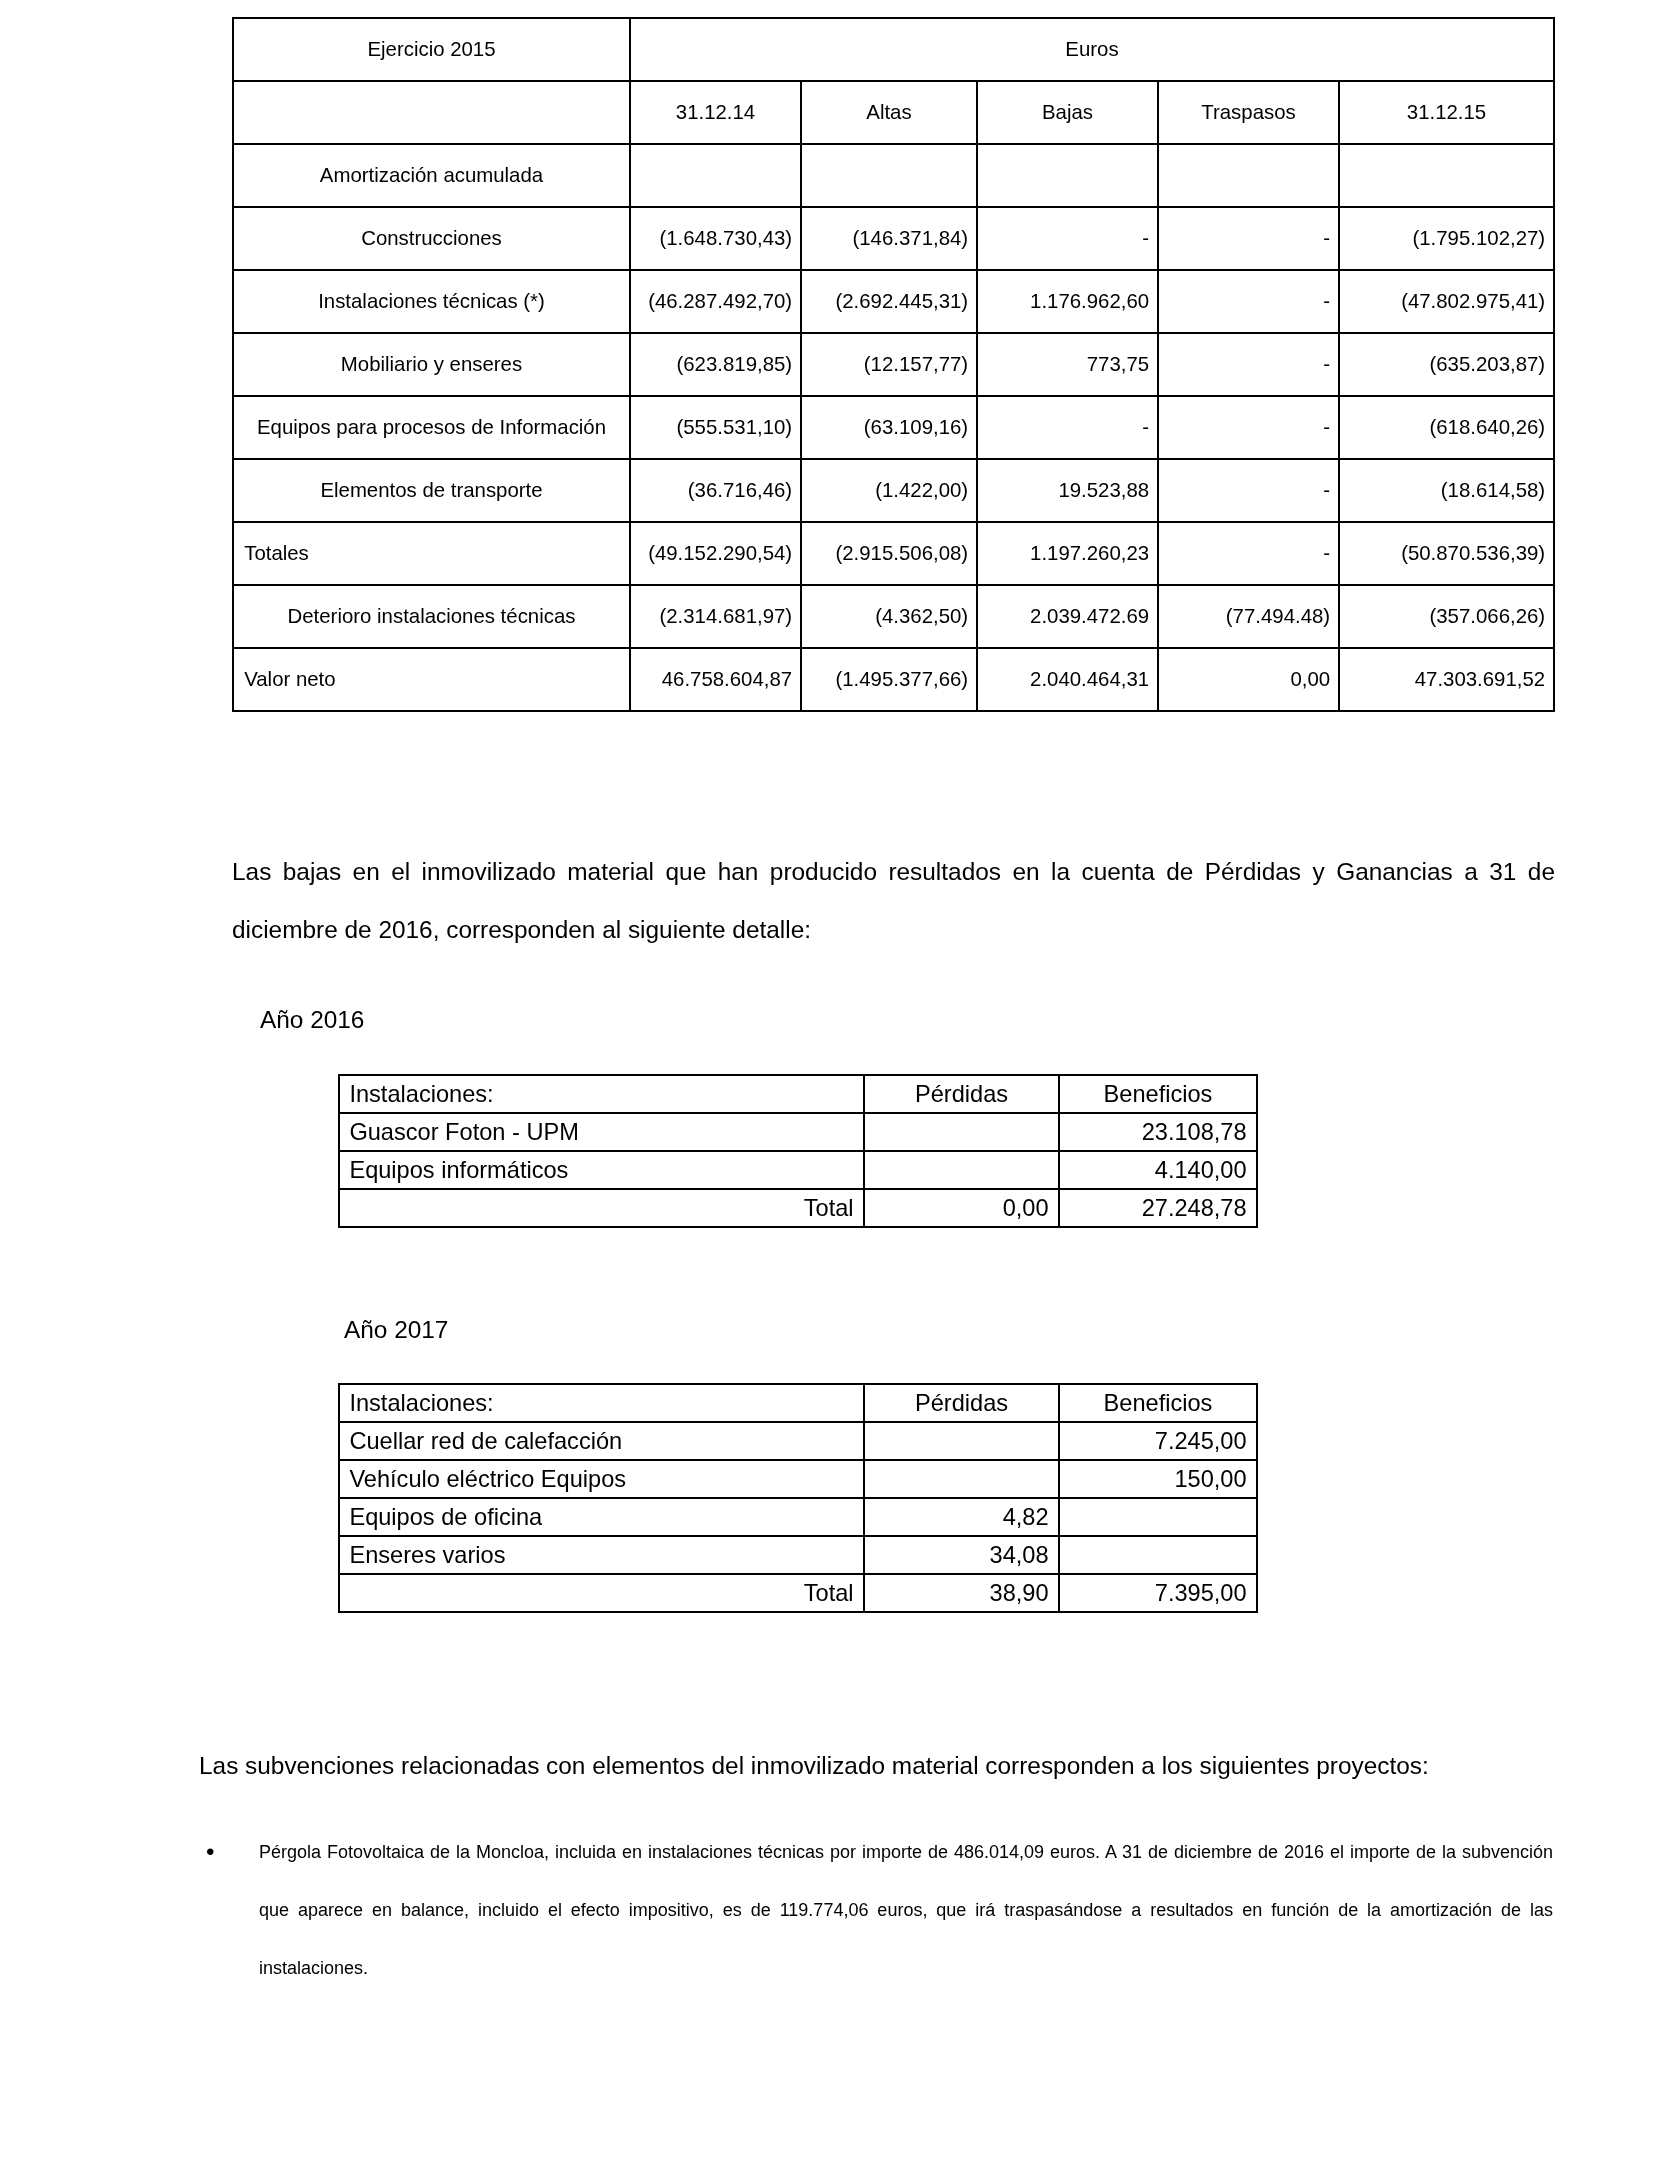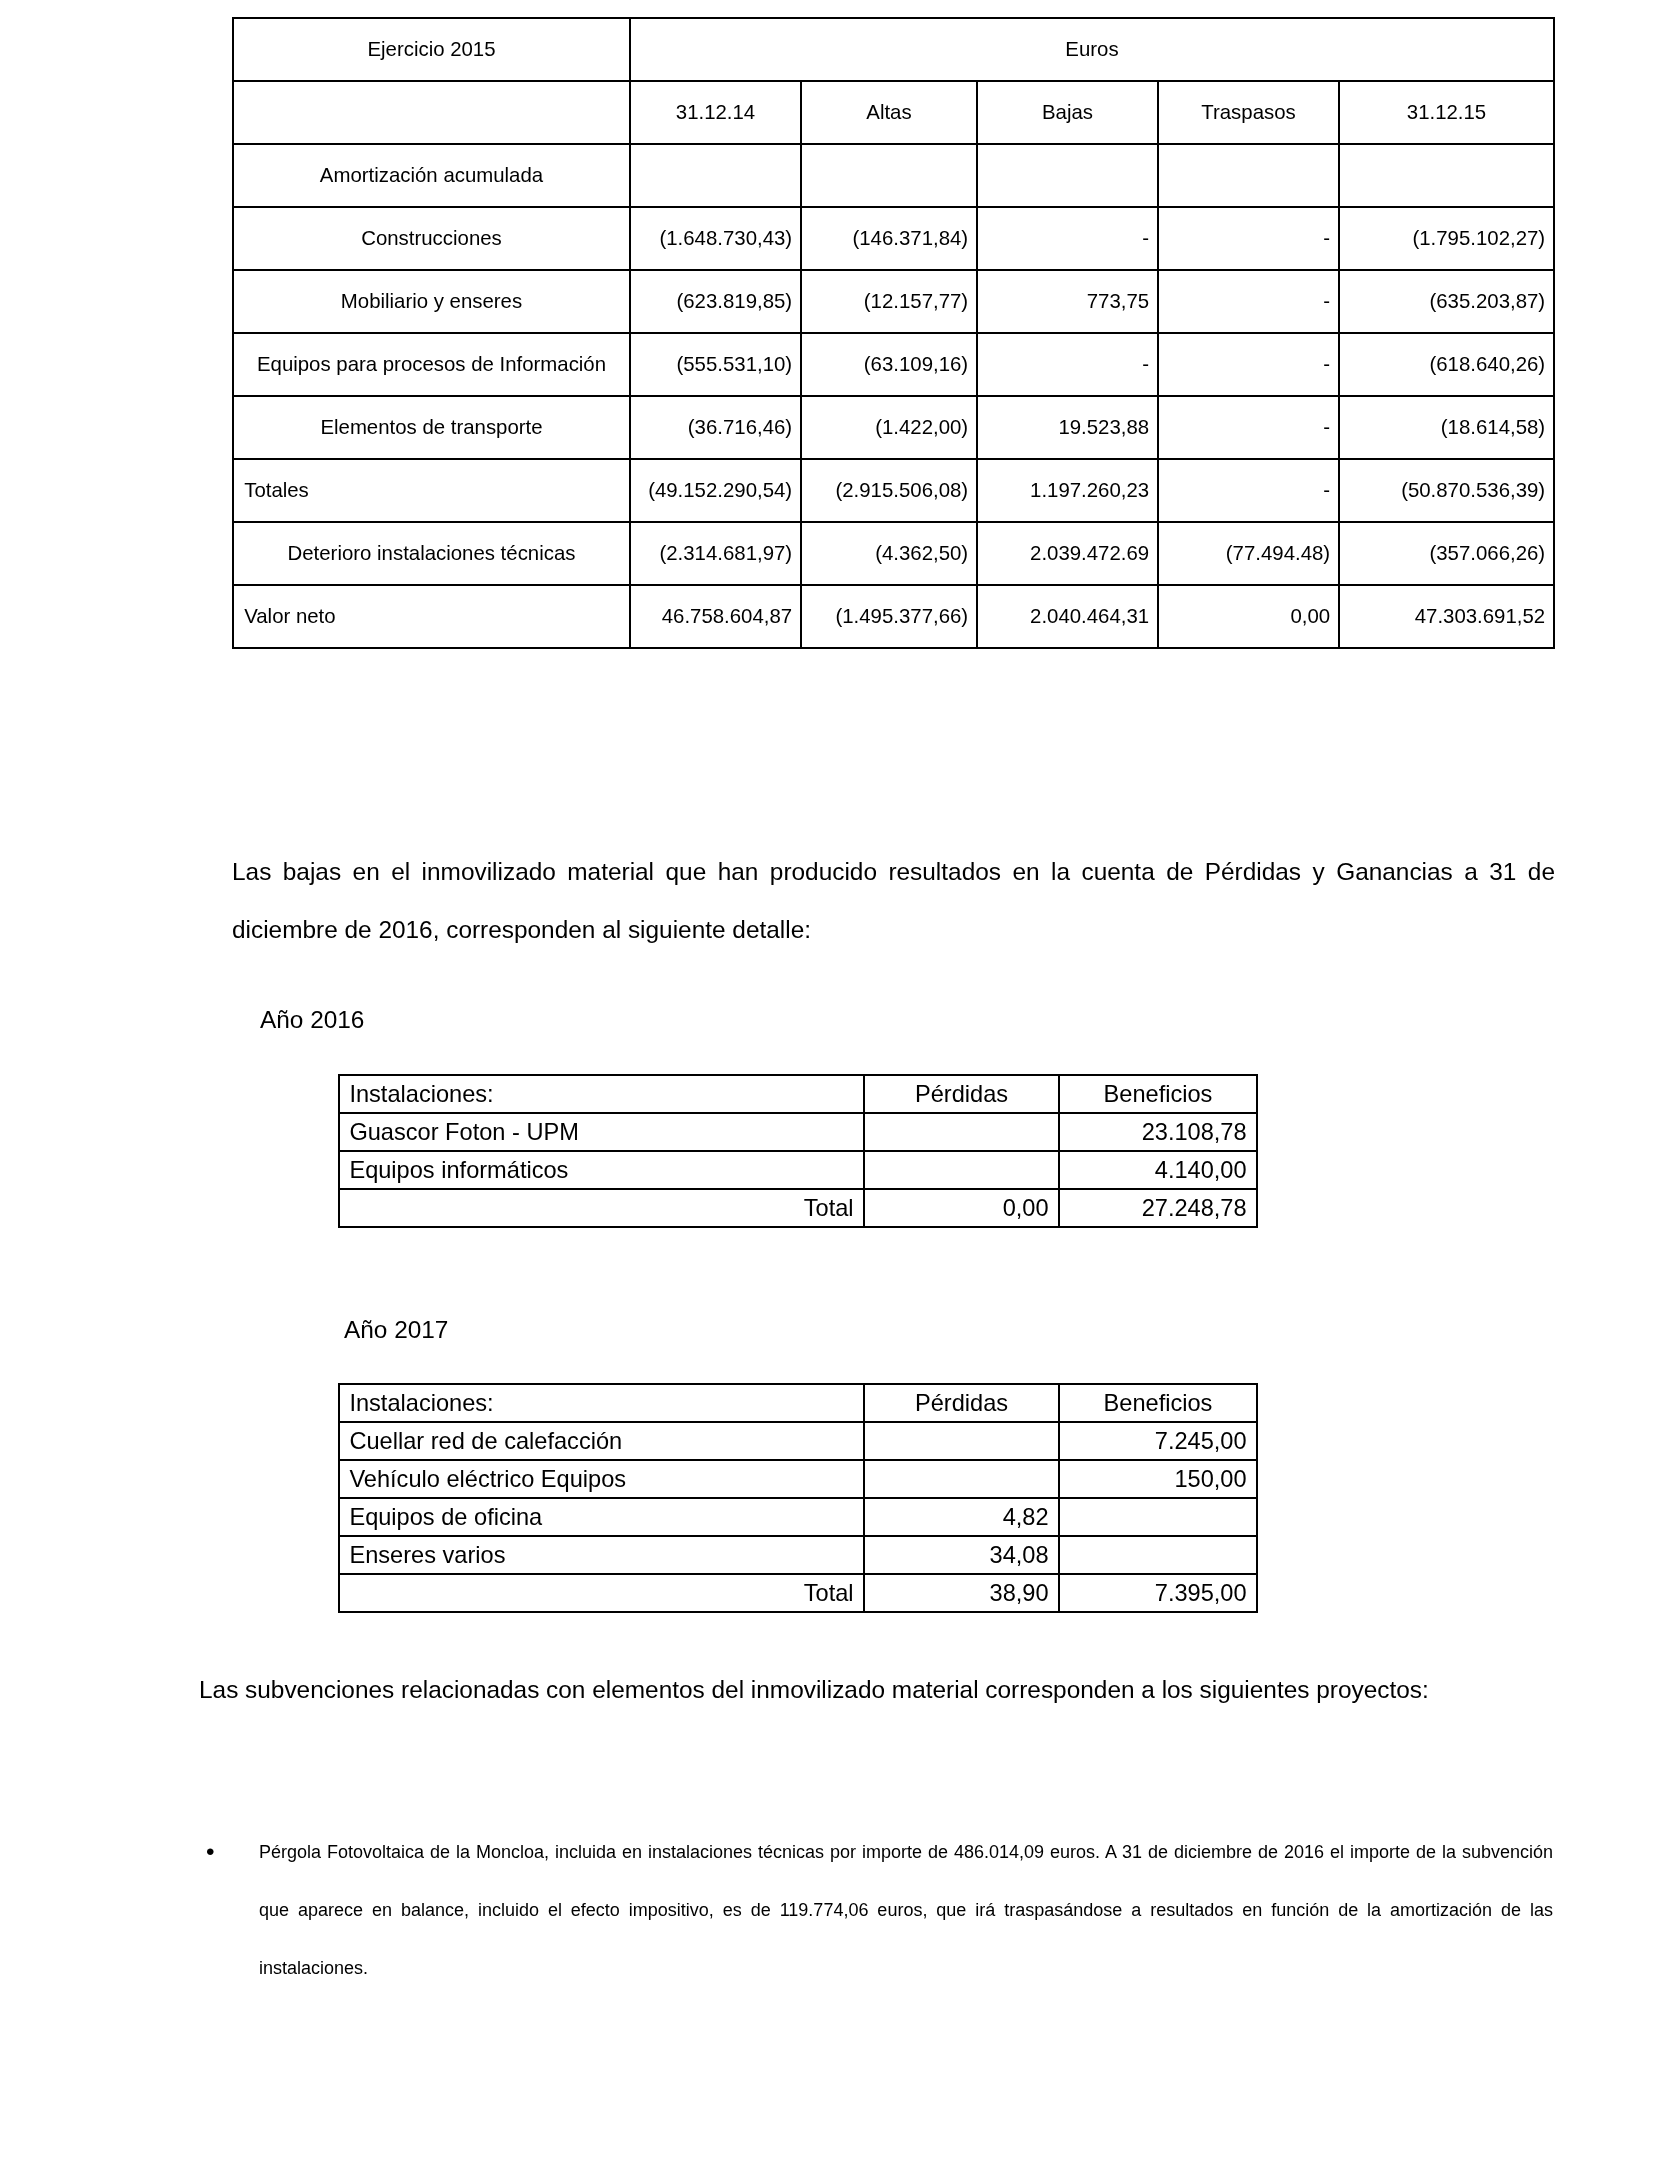--- a/index.html
+++ b/index.html
@@ -38,21 +38,21 @@
   .main-table .num { text-align: right; white-space: nowrap; padding: 0 7.9px; }
 
   
   .para {
     position: absolute;
     font-size: 24.4px;
     line-height: 58px;
     text-align: justify;
   }
   .para-bajas { left: 232px; top: 843px; width: 1323px; }
-  .para-subv  { left: 199px; top: 1661px; width: 1354px; }
+  .para-subv  { left: 199px; top: 1737px; width: 1354px; }
 
   .heading { position: absolute; font-size: 24.4px; line-height: 30px; text-align: center; }
   .heading-2016 { left: 260px; top: 1005px; }
   .heading-2015 { left: 344px; top: 1315px; }
 
   
   .small-table {
     position: absolute;
     table-layout: fixed;
     font-size: 23.6px;
@@ -130,20 +130,28 @@
       </tr>
       <tr>
         <td class="lbl">Construcciones</td>
         <td class="num">(1.648.730,43)</td>
         <td class="num">(146.371,84)</td>
         <td class="num">-</td>
         <td class="num">-</td>
         <td class="num">(1.795.102,27)</td>
       </tr>
       <tr>
+        <td class="lbl">Instalaciones técnicas (*)</td>
+        <td class="num">(46.287.492,70)</td>
+        <td class="num">(2.692.445,31)</td>
+        <td class="num">1.176.962,60</td>
+        <td class="num">-</td>
+        <td class="num">(47.802.975,41)</td>
+      </tr>
+      <tr>
         <td class="lbl">Mobiliario y enseres</td>
         <td class="num">(623.819,85)</td>
         <td class="num">(12.157,77)</td>
         <td class="num">773,75</td>
         <td class="num">-</td>
         <td class="num">(635.203,87)</td>
       </tr>
       <tr>
         <td class="lbl">Equipos para procesos de Información</td>
         <td class="num">(555.531,10)</td>

